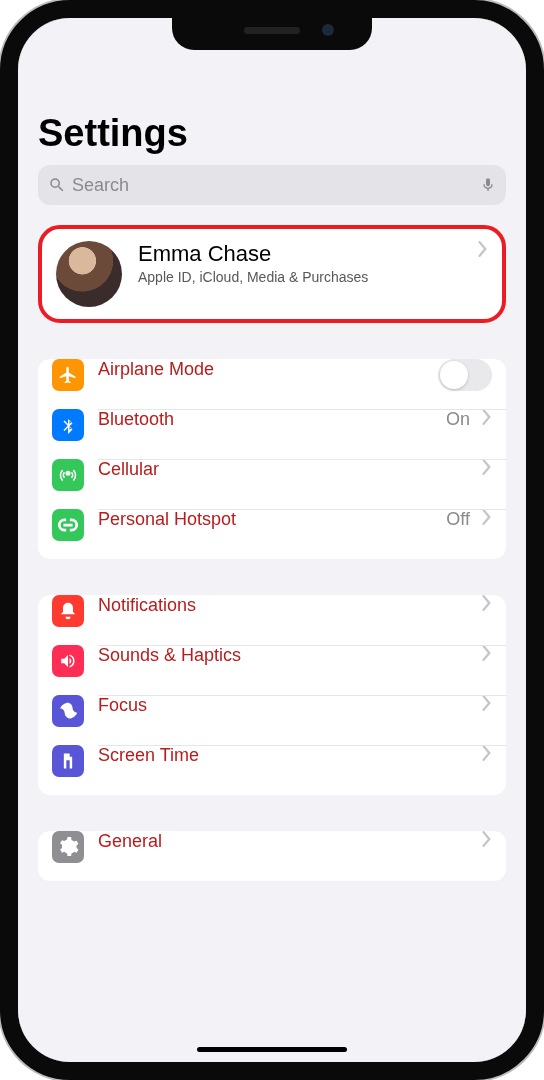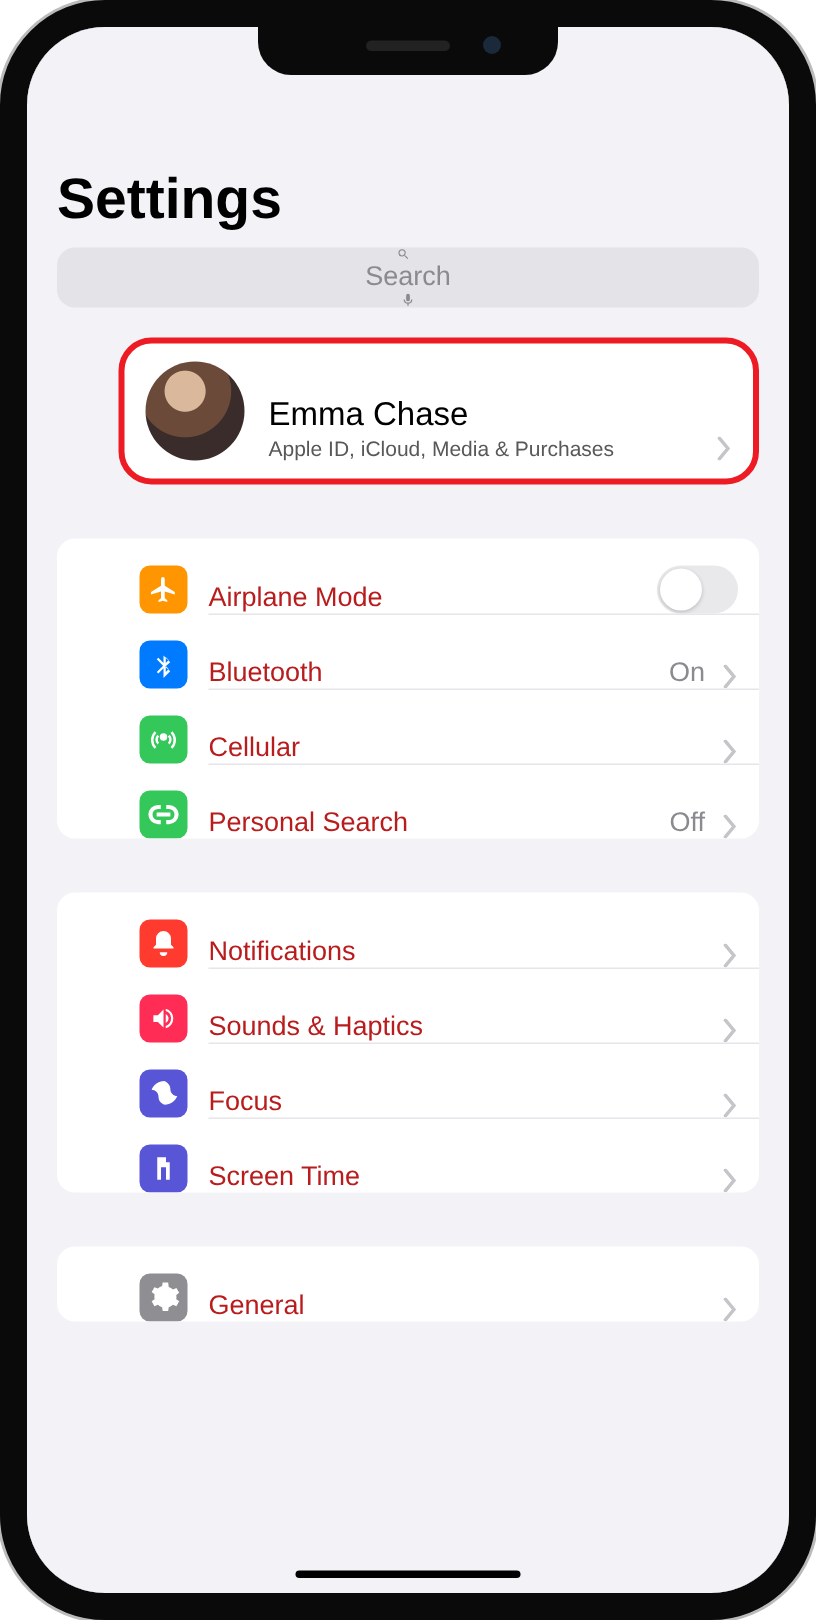--- a/index.html
+++ b/index.html
@@ -90,40 +90,38 @@
   }
   
   .search-bar {
     background: #e3e3e8;
     border-radius: 12px;
     height: 40px;
     display: flex;
     align-items: center;
     padding: 0 10px;
     margin-bottom: 20px;
-    flex-direction: column;
   }
   .search-bar .mag { color: #8a8a8f; margin-right: 6px; }
   .search-bar .ph { color: #8a8a8f; font-size: 18px; flex: 1; }
   .search-bar .mic { color: #8a8a8f; }
   
   .group {
     background: #fff;
     border-radius: 12px;
     overflow: hidden;
     margin-bottom: 36px;
   }
   
   .row {
     display: flex;
-    align-items: flex-end;
+    align-items: flex-start;
     min-height: 50px;
     padding: 0 14px;
     position: relative;
-    margin-left: 41px;
   }
   .row + .row::before {
     content: "";
     position: absolute;
     top: 0;
     left: 60px;
     right: 0;
     height: 1px;
     background: #e5e5ea;
   }
@@ -271,21 +269,21 @@
           <svg class="chevron" width="10" height="16" viewBox="0 0 8 14">
               <path fill="none" stroke="currentColor" stroke-width="2" stroke-linecap="round" d="M1 1l5 6-5 6"></path>
             </svg>
         </div>
         <div class="row">
           <div class="row-icon ic-hotspot">
             <svg width="22" height="14" viewBox="0 0 24 14">
                 <path fill="#fff" d="M8 0a7 7 0 0 0 0 14h2v-3H8a4 4 0 1 1 0-8h2V0H8zm8 0h-2v3h2a4 4 0 1 1 0 8h-2v3h2a7 7 0 0 0 0-14zM7 5.5h10v3H7z"></path>
               </svg>
           </div>
-          <span class="row-label">Personal Search</span>
+          <span class="row-label">Personal Hotspot</span>
           <span class="row-value">Off</span>
           <svg class="chevron" width="10" height="16" viewBox="0 0 8 14">
               <path fill="none" stroke="currentColor" stroke-width="2" stroke-linecap="round" d="M1 1l5 6-5 6"></path>
             </svg>
         </div>
       </div>
 
       <div class="group">
         <div class="row">
           <div class="row-icon ic-notif">

